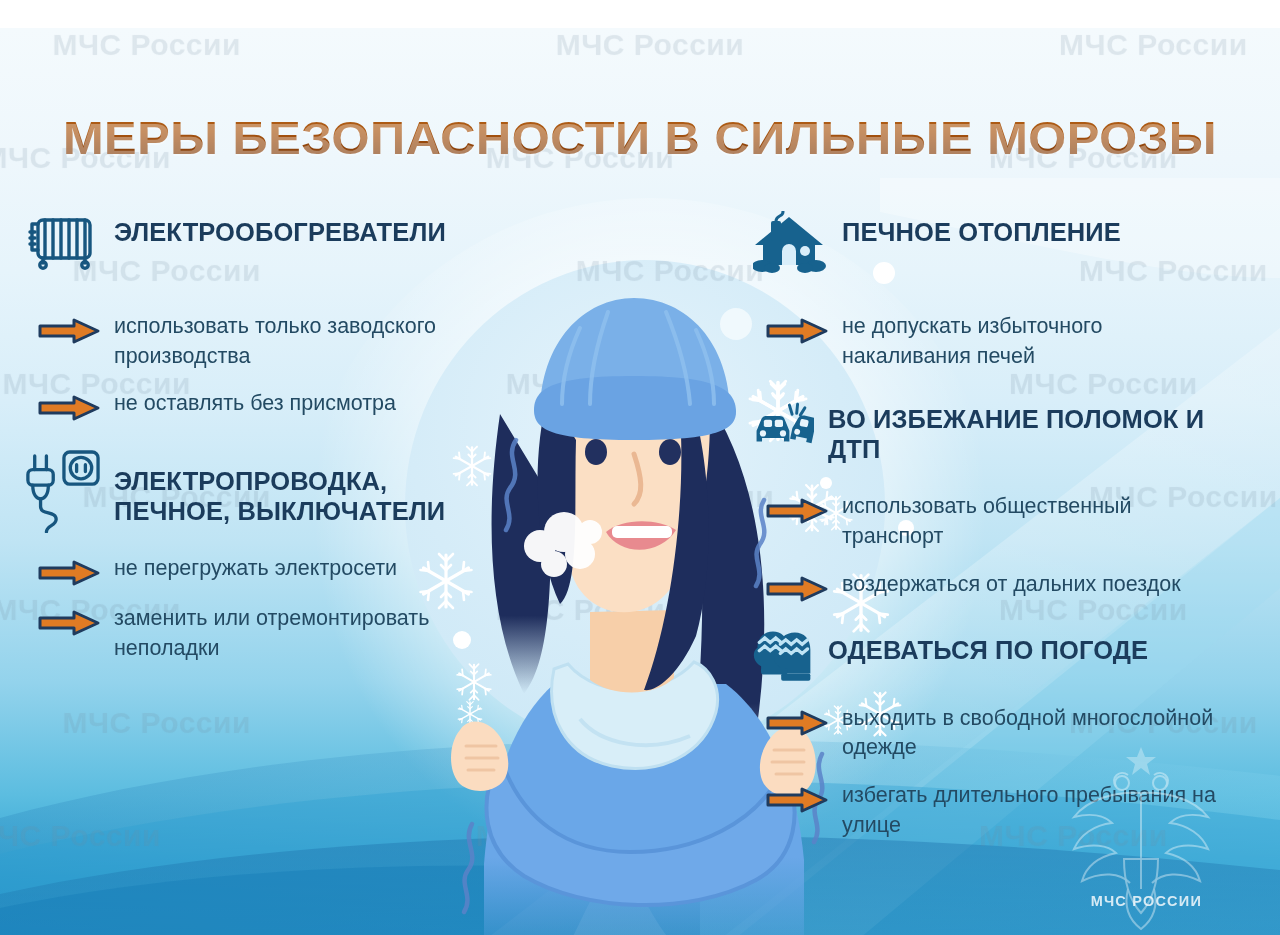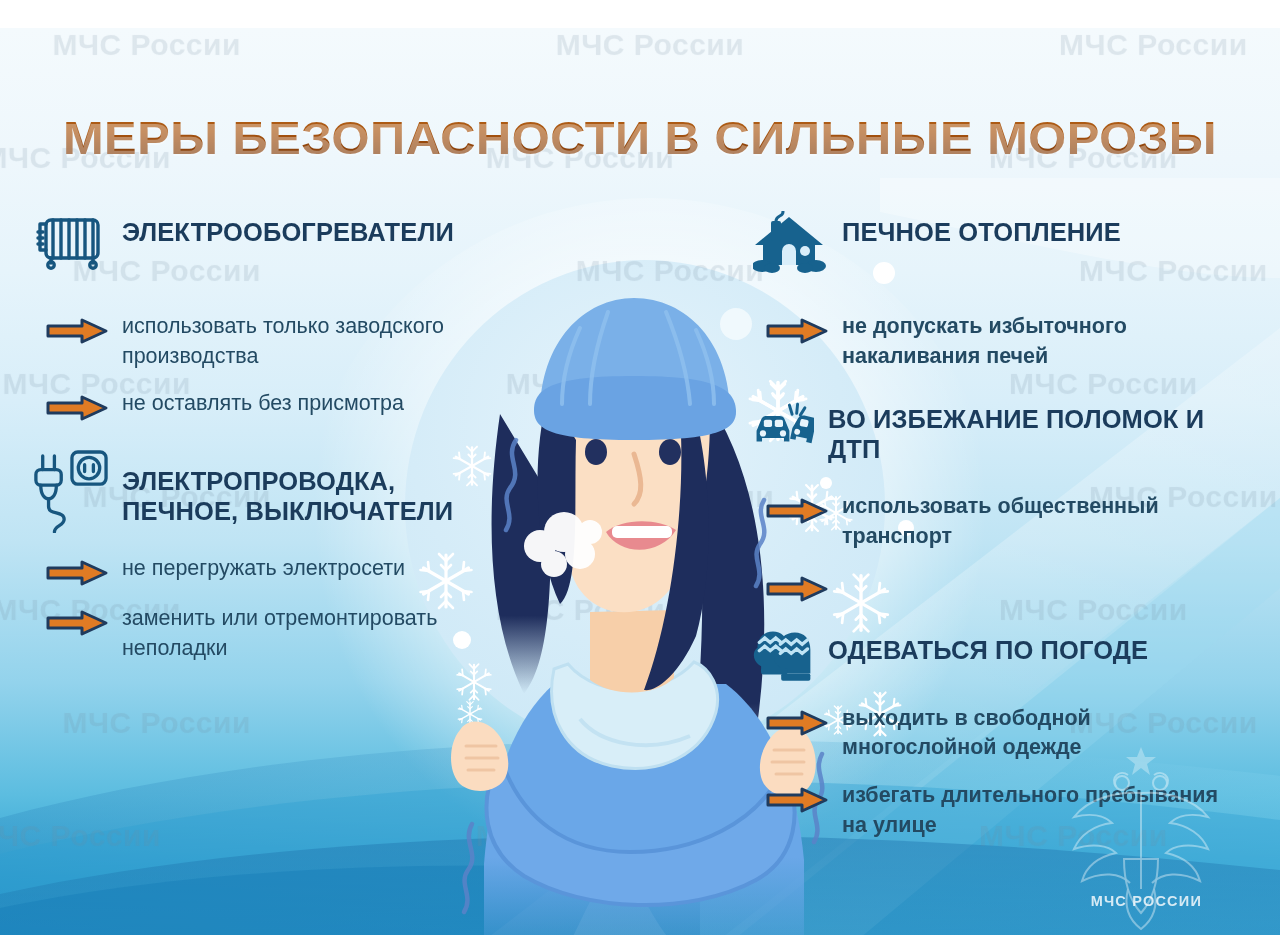--- a/index.html
+++ b/index.html
@@ -82,21 +82,21 @@
     background: linear-gradient(180deg, #b4651c 0%, #a8540f 38%, #8e440c 68%, #74360a 100%);
     -webkit-background-clip: text;
     background-clip: text;
     color: transparent;
     text-shadow: 0 2px 0 rgba(255,255,255,.35);
     white-space: nowrap;
   }
 
   
   .col { position: absolute; top: 184px; }
-  .col-left  { left: 32px;  width: 470px; }
+  .col-left  { left: 24px;  width: 470px; }
   .col-right { left: 752px; width: 470px; }
 
   .block { position: relative; }
 
   .head {
     display: flex;
     align-items: flex-start;
     gap: 14px;
     margin-bottom: 6px;
   }
@@ -125,21 +125,21 @@
   .tip .arrow { flex: 0 0 auto; margin-top: 6px; }
   .tip p {
     margin: 0;
     font-size: 21.5px;
     line-height: 1.38;
     color: #234a63;
     max-width: 380px;
   }
 
   
-  .col-right .tip p { max-width: 400px; font-weight: bold; }
+  .col-right .tip p { max-width: 400px; }
 
   .spacer-lg { height: 34px; }
   .spacer-md { height: 22px; }
   .spacer-sm { height: 12px; }
 
   
   .arrow-svg { display: block; }
 
   
   #character { position: absolute; left: 404px; top: 236px; width: 480px; height: 699px; }
@@ -506,20 +506,21 @@
         </span>
         <p>использовать общественный транспорт</p>
       </div>
       <div class="spacer-sm"></div>
       <div class="tip">
         <span class="arrow">
           <svg class="arrow-svg" width="62" height="26" viewBox="0 0 62 26">
             <path d="M2 8 H36 V2 L60 13 L36 24 V18 H2 Z" fill="#e07b24" stroke="#1f3b5e" stroke-width="3" stroke-linejoin="round"></path>
           </svg>
         </span>
+        <p>воздержаться от дальних поездок</p>
       </div>
     </div>
 
     <div class="spacer-md"></div>
 
     <div class="block">
       <div class="head">
         <span class="ico small">
           <svg width="68" height="66" viewBox="0 0 68 66" fill="#17628e">
             <path d="M6 22 C6 10 14 4 23 4 C32 4 39 10 39 22 V48 H10 V42 C10 42 2 38 2 30 C2 24 6 22 6 22 Z"></path>

